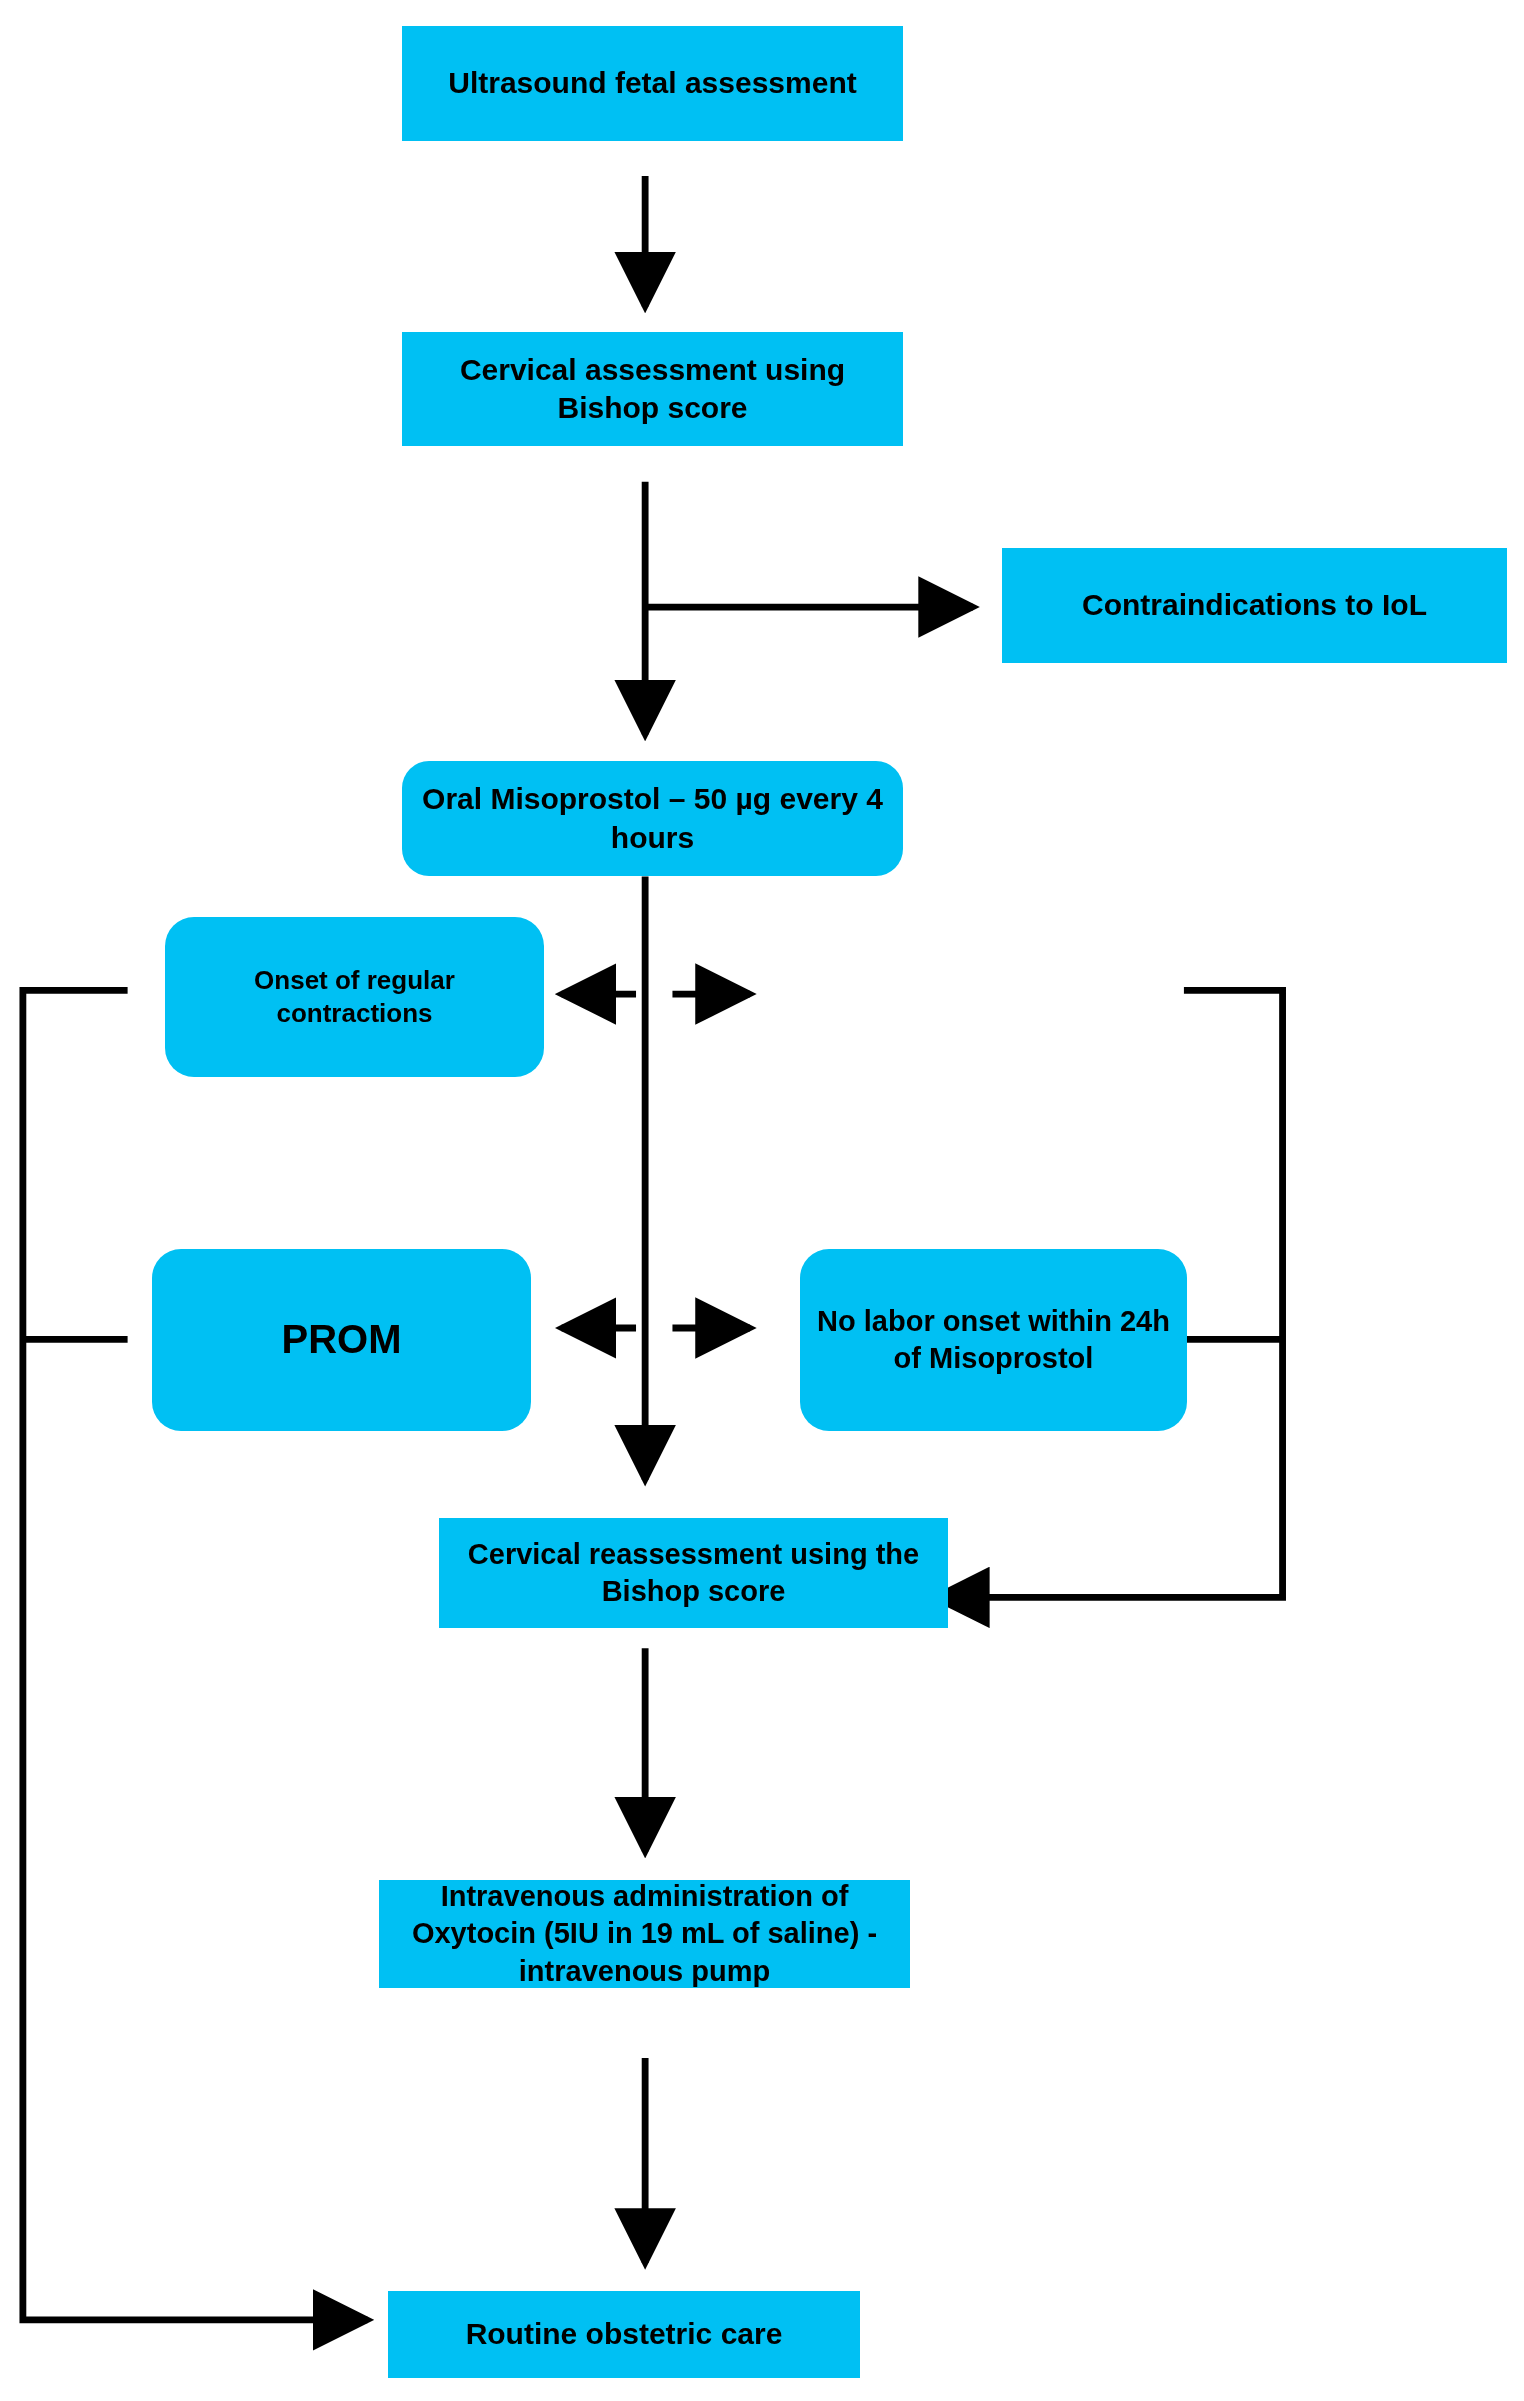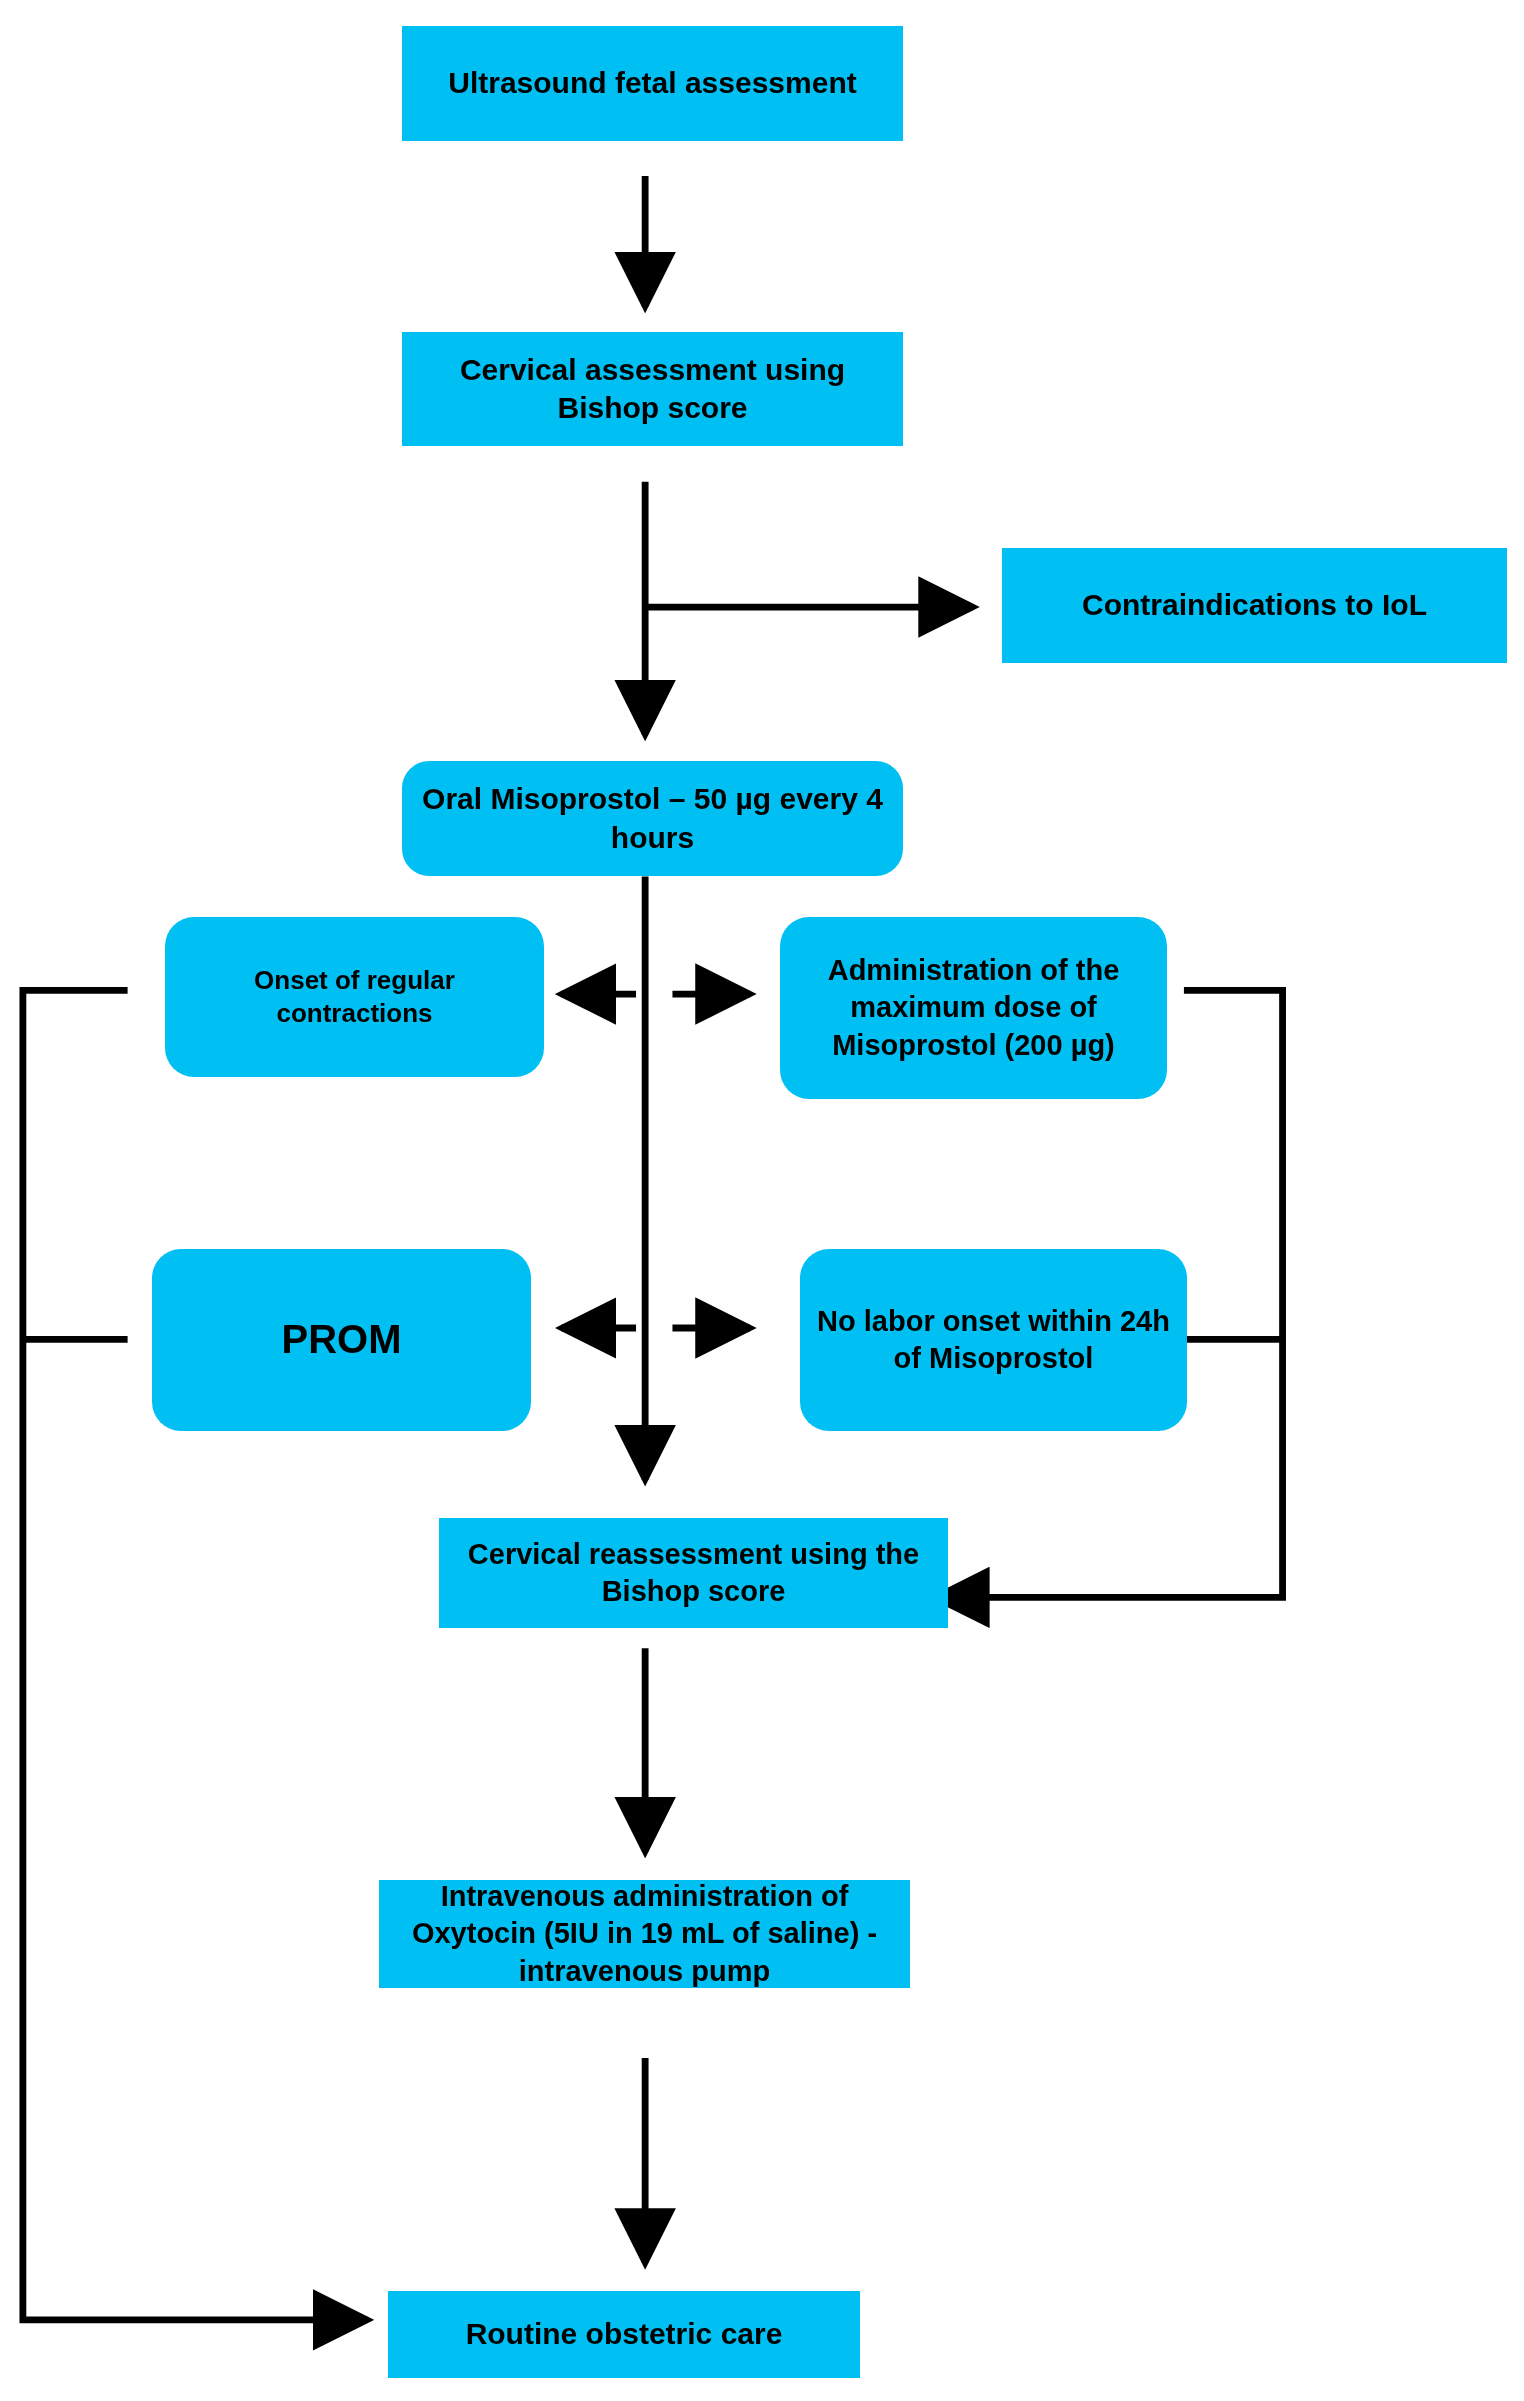--- a/index.html
+++ b/index.html
@@ -123,23 +123,20 @@
   </div>
 
   <div class="node" style="left:402px; top:761px; width:501px; height:115px; font-size:30px;border-radius:27px;">
     <span>Oral Misoprostol – 50 µg every 4 hours</span>
   </div>
 
   <div class="node rounded" style="left:165px; top:917px; width:379px; height:160px; font-size:26px;">
     <span>Onset of regular contractions</span>
   </div>
 
-  <div class="node rounded" style="left:780px; top:917px; width:387px; height:182px; font-size:29px;">
-    <span>Administration of the maximum dose of Misoprostol (200 µg)</span>
-  </div>
 
   <div class="node rounded" style="left:152px; top:1249px; width:379px; height:182px; font-size:40px;">
     <span>PROM</span>
   </div>
 
   <div class="node rounded" style="left:800px; top:1249px; width:387px; height:182px; font-size:29px;">
     <span>No labor onset within 24h of Misoprostol</span>
   </div>
 
   <div class="node" style="left:395px; top:1518px; width:509px; height:110px; font-size:29px;margin-left:44px;">

